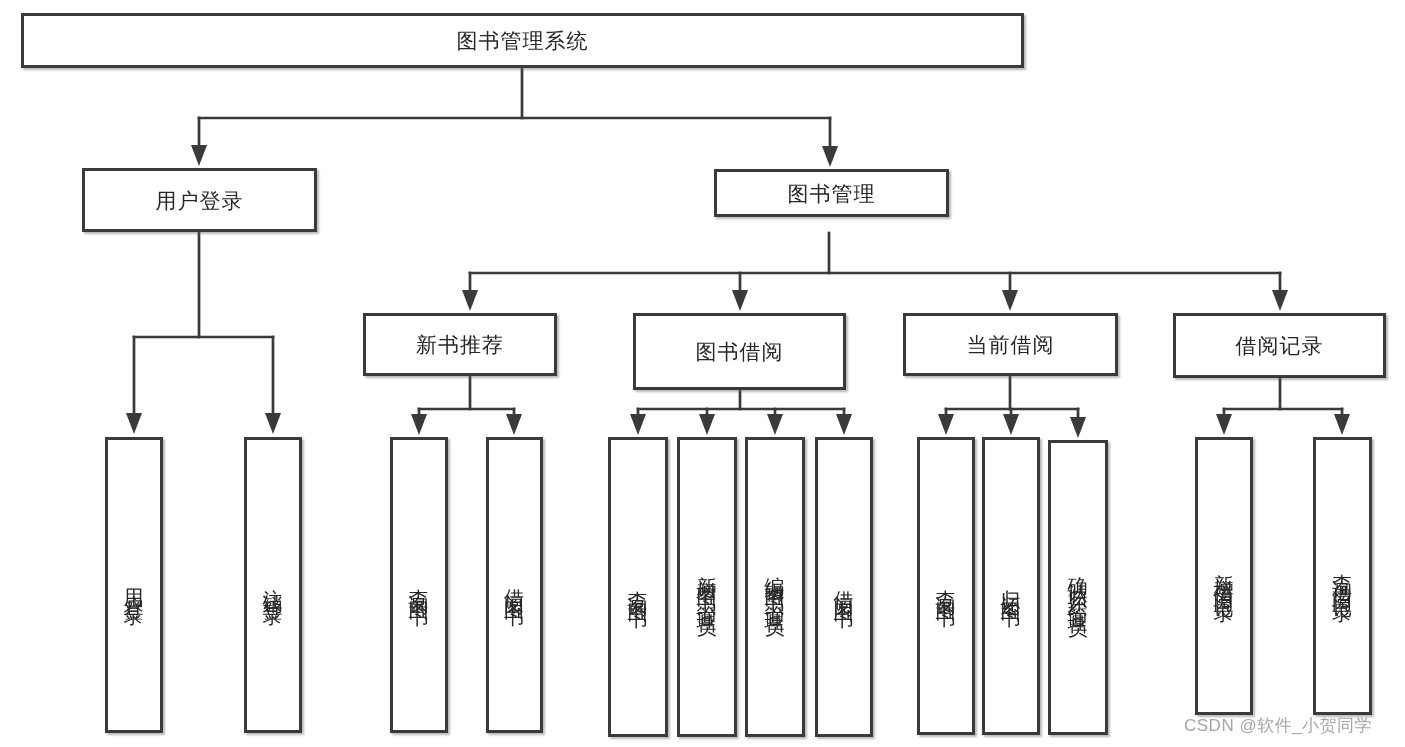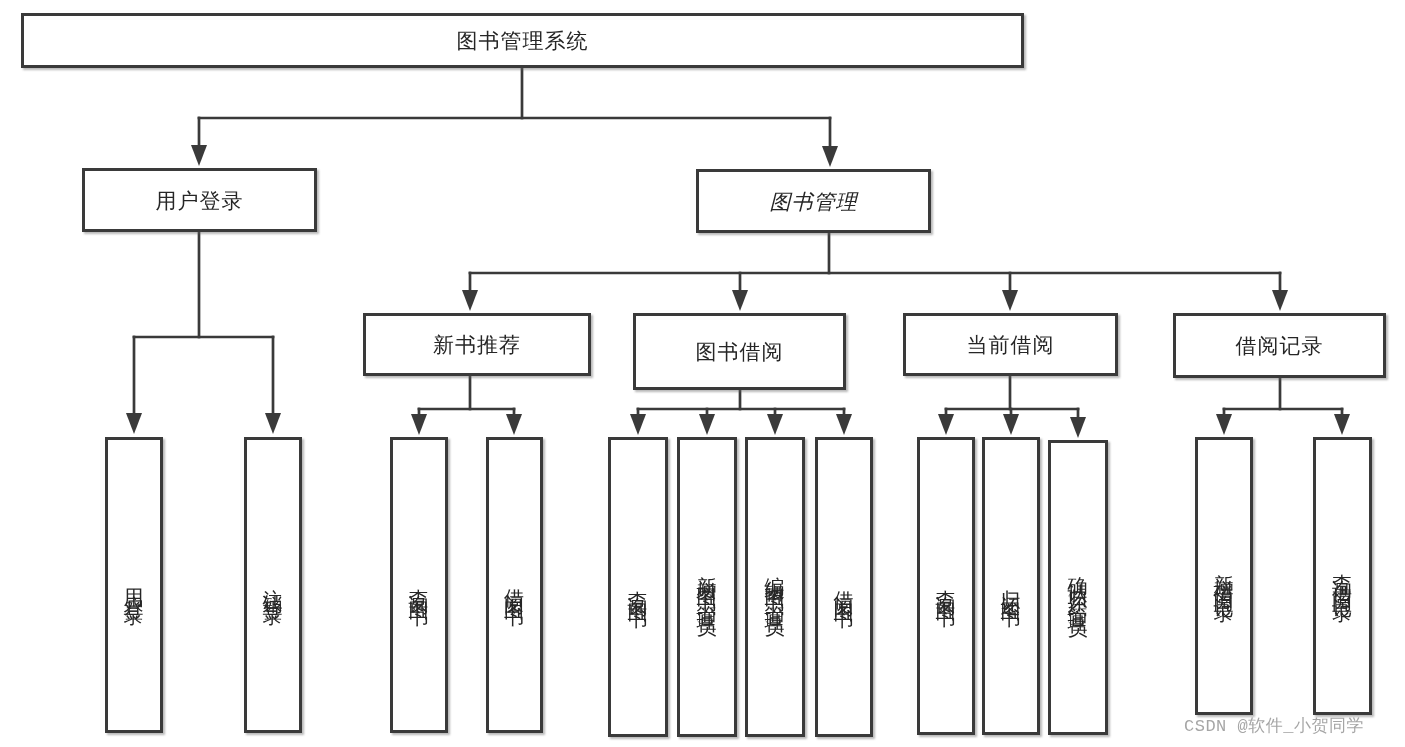--- a/index.html
+++ b/index.html
@@ -47,21 +47,20 @@
   }
   .watermark{
     position:absolute;
     left:1184px;top:714px;
     font-size:17px;
     color:var(--wm);
     opacity:0.92;
     white-space:nowrap;
     z-index:2;
     letter-spacing:0.5px;
-    font-family:Liberation Mono, monospace;
   }
 </style>
 </head>
 <body>
 
 <div class="stage" id="stage">
   <svg class="wires" id="wires" viewBox="0 0 1405 747">
       <line x1="522" y1="68" x2="522" y2="118"></line>
       <line x1="199" y1="232" x2="199" y2="337"></line>
       <line x1="829" y1="233" x2="829" y2="273"></line>
@@ -115,24 +114,24 @@
       <line x1="1342" y1="409" x2="1342" y2="418"></line>
       <polygon points="1342,435 1334,414 1350,414"></polygon>
     </svg>
   <div class="watermark">CSDN @软件_小贺同学</div>
 <div class="node horiz" style="left: 21px; top: 13px; width: 1003px; height: 55px;">
       <span>图书管理系统</span>
     </div>
     <div class="node horiz" style="left: 82px; top: 168px; width: 235px; height: 64px;">
       <span>用户登录</span>
     </div>
-    <div class="node horiz" style="left: 696px; top: 169px; width: 235px; height: 64px; font-style: italic;">
+    <div class="node horiz" style="left: 714px; top: 169px; width: 235px; height: 48px;">
       <span>图书管理</span>
     </div>
-    <div class="node horiz" style="left: 363px; top: 313px; width: 228px; height: 63px;">
+    <div class="node horiz" style="left: 363px; top: 313px; width: 194px; height: 63px;">
       <span>新书推荐</span>
     </div>
     <div class="node horiz" style="left: 633px; top: 313px; width: 213px; height: 77px;">
       <span>图书借阅</span>
     </div>
     <div class="node horiz" style="left: 903px; top: 313px; width: 215px; height: 63px;">
       <span>当前借阅</span>
     </div>
     <div class="node horiz" style="left: 1173px; top: 313px; width: 213px; height: 65px;">
       <span>借阅记录</span>

